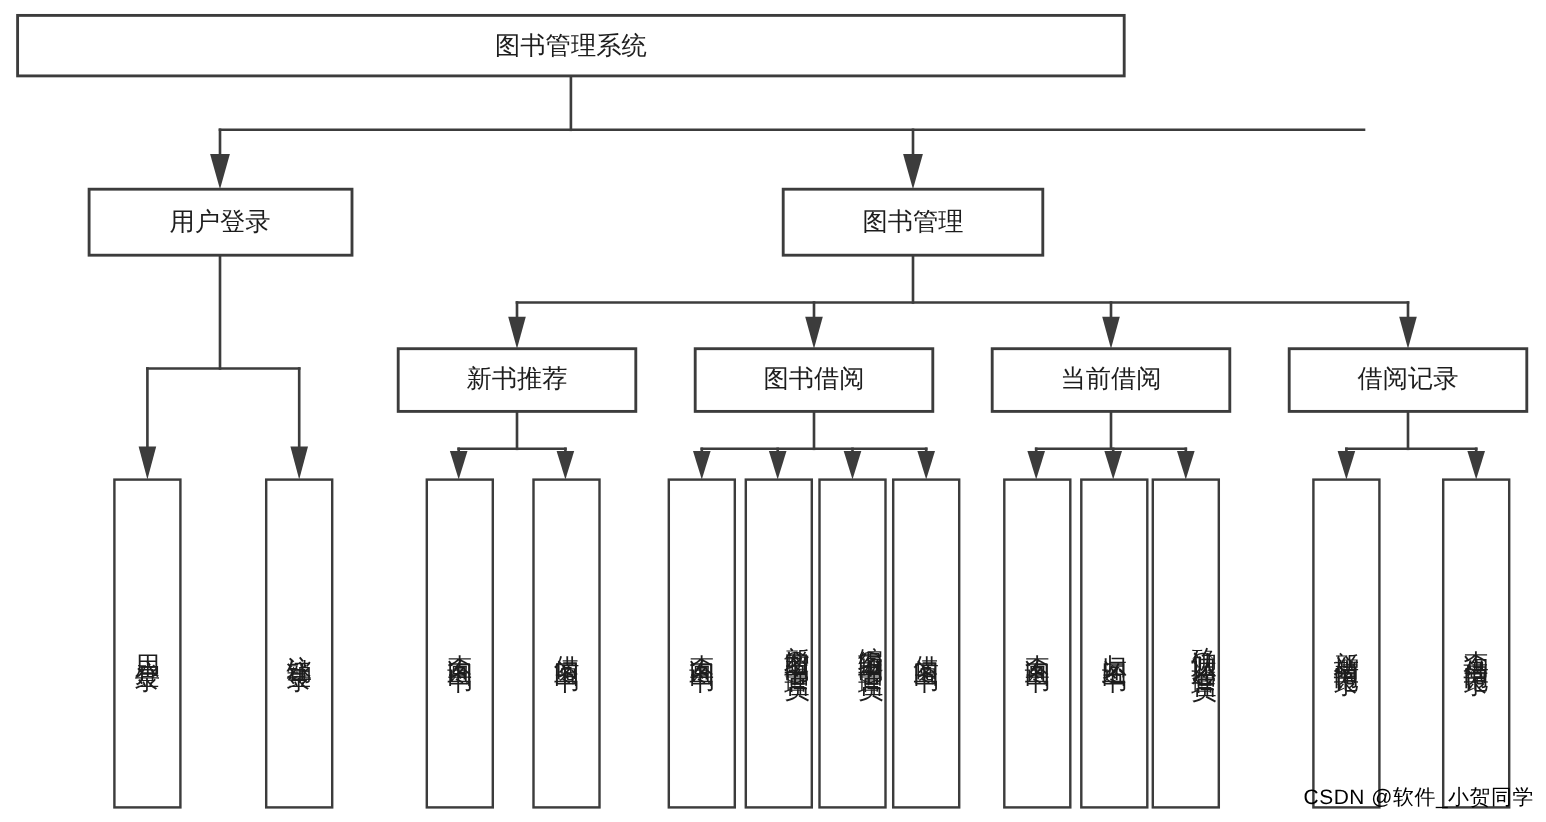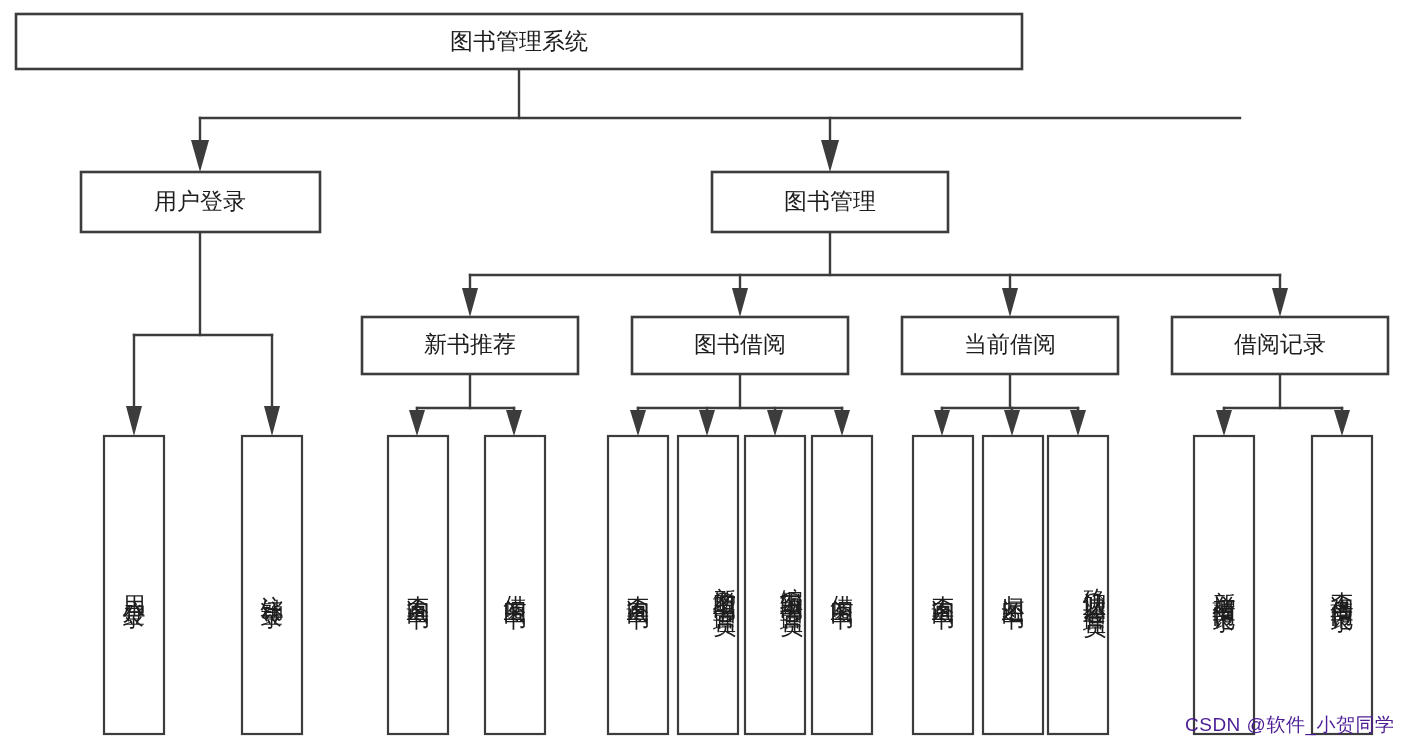--- a/index.html
+++ b/index.html
@@ -70,21 +70,21 @@
   }
   .node-label-v.mid {
     align-items: center;
   }
   .watermark {
     position: absolute;
     left: 1185px;
     top: 712px;
     font-family: "Liberation Sans", "DejaVu Sans", sans-serif;
     font-size: 19px;
-    color: #4c1d95;
+    color: #000000;
     white-space: nowrap;
     letter-spacing: 0.5px;
   }
 </style>
 </head>
 <body>
 
 <div id="diagram-root">
 
   <svg class="flow" viewBox="0 0 1405 747">

